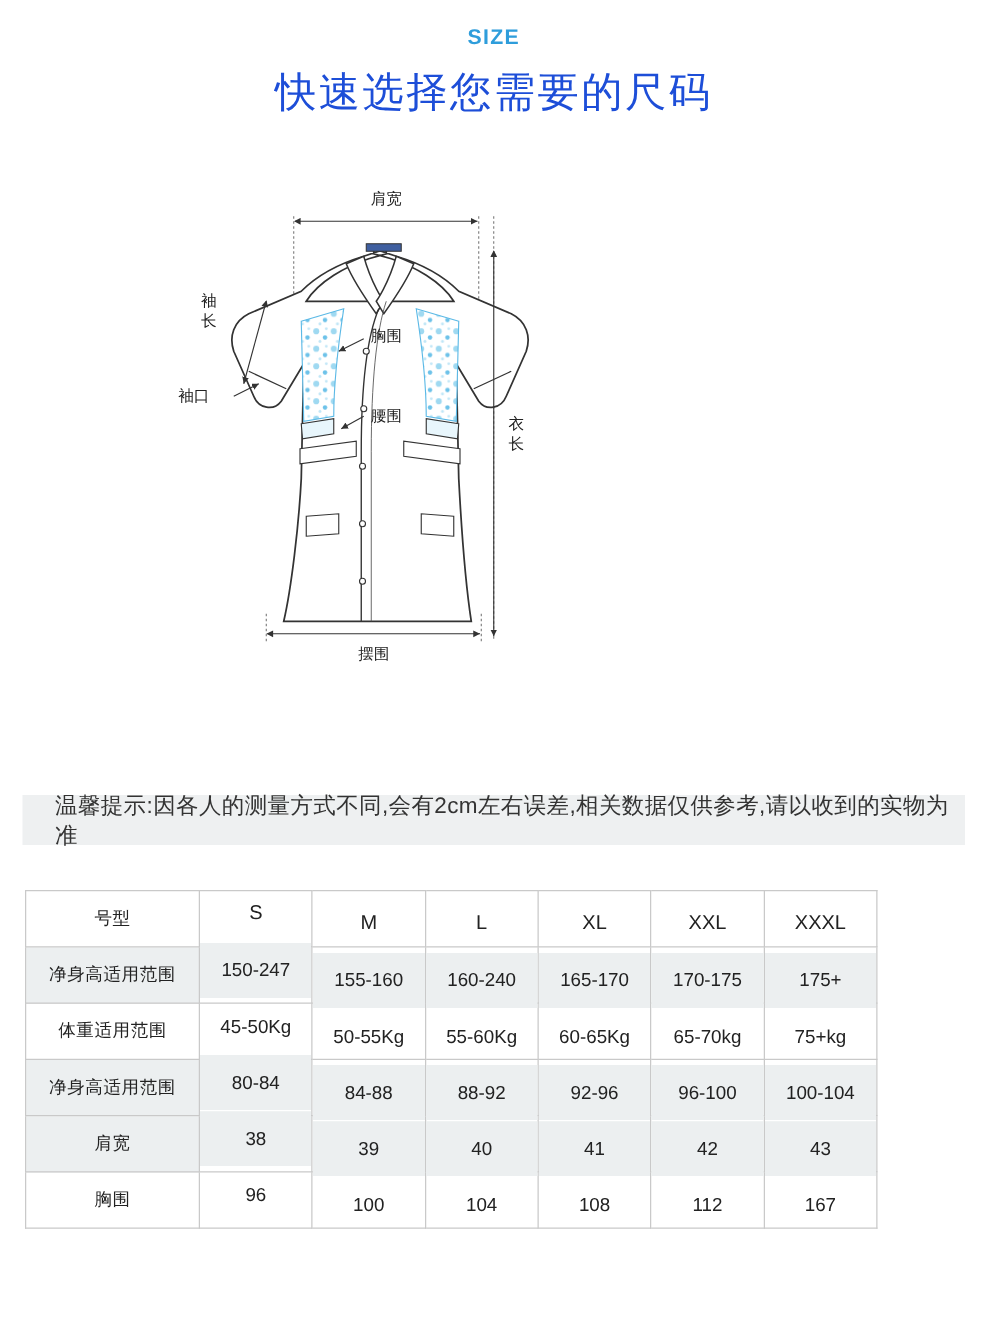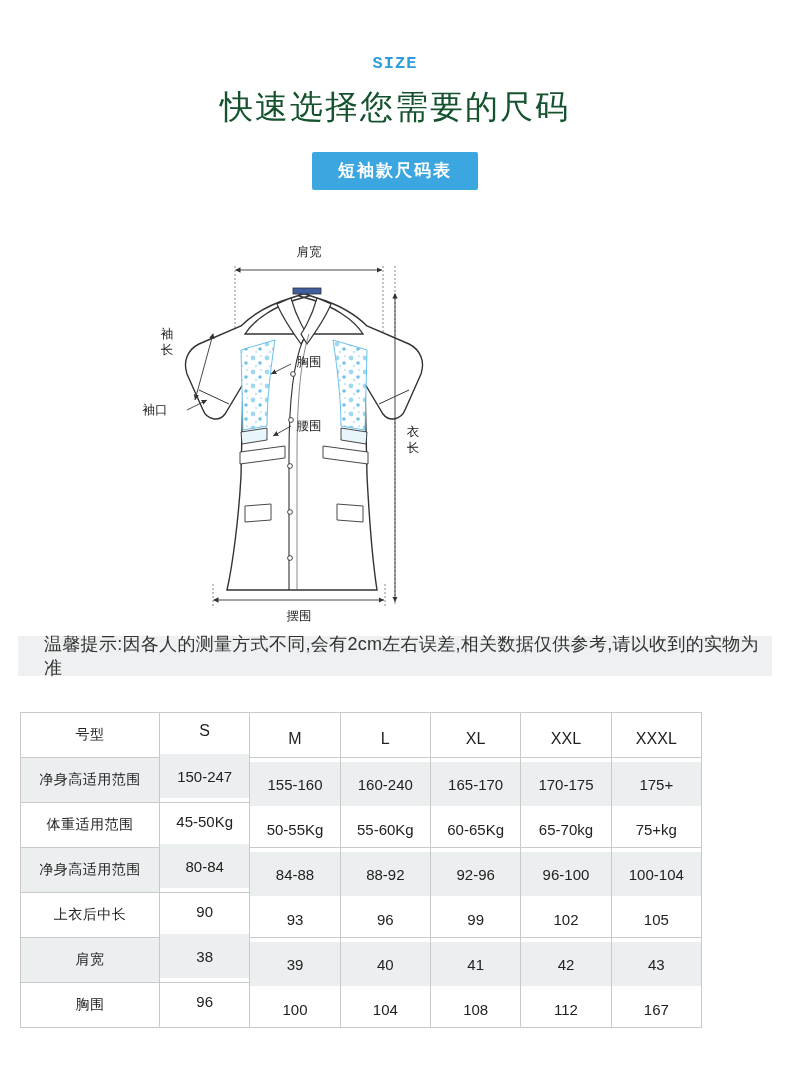--- a/index.html
+++ b/index.html
@@ -16,35 +16,34 @@
   }
   .page {
     position: relative;
     width: 790px;
     height: 1072px;
   }
 
   
   .header {
     text-align: center;
-    padding-top: 54px;
-    font-family: Liberation Mono, monospace;
+    padding-top: 20px;
   }
   .eyebrow {
     font-size: 17px;
     font-weight: bold;
     letter-spacing: 1px;
     color: #2e9ddb;
   }
   .main-title {
     margin-top: 12px;
     font-size: 33px;
     font-weight: normal;
     letter-spacing: 2px;
-    color: #14532d;
+    color: #1d4ed8;
   }
   .subtitle-wrap {
     margin-top: 18px;
     display: flex;
     justify-content: center;
   }
   .subtitle-pill {
     background: #3ba6e0;
     color: #ffffff;
     font-size: 17px;
@@ -121,23 +120,20 @@
   .cell-dn { position: relative; top: 4px; }
 </style>
 </head>
 <body>
 
 <div class="page">
 
   <div class="header">
     <div class="eyebrow">SIZE</div>
     <h1 class="main-title">快速选择您需要的尺码</h1>
-    <div class="subtitle-wrap">
-      <div class="subtitle-pill">短袖款尺码表</div>
-    </div>
   </div>
 
   <div class="diagram-wrap">
     <svg width="600" height="420" viewBox="0 0 600 420">
       <defs>
         <marker id="ah" markerWidth="7" markerHeight="7" refX="6" refY="3" orient="auto">
           <path d="M0,0 L6,3 L0,6 z" fill="#333"></path>
         </marker>
         <marker id="ah2" markerWidth="7" markerHeight="7" refX="1" refY="3" orient="auto">
           <path d="M6,0 L0,3 L6,6 z" fill="#333"></path>
@@ -283,29 +279,20 @@
       <tr class="shaded">
         <td class="rowhead">净身高适用范围</td>
         <td class="cell-up">80-84</td>
         <td class="cell-dn">84-88</td>
         <td class="cell-dn">88-92</td>
         <td class="cell-dn">92-96</td>
         <td class="cell-dn">96-100</td>
         <td class="cell-dn">100-104</td>
       </tr>
 
-      <tr>
-        <td class="rowhead">上衣后中长</td>
-        <td class="cell-up">90</td>
-        <td class="cell-dn">93</td>
-        <td class="cell-dn">96</td>
-        <td class="cell-dn">99</td>
-        <td class="cell-dn">102</td>
-        <td class="cell-dn">105</td>
-      </tr>
 
       <tr class="shaded">
         <td class="rowhead">肩宽</td>
         <td class="cell-up">38</td>
         <td class="cell-dn">39</td>
         <td class="cell-dn">40</td>
         <td class="cell-dn">41</td>
         <td class="cell-dn">42</td>
         <td class="cell-dn">43</td>
       </tr>

